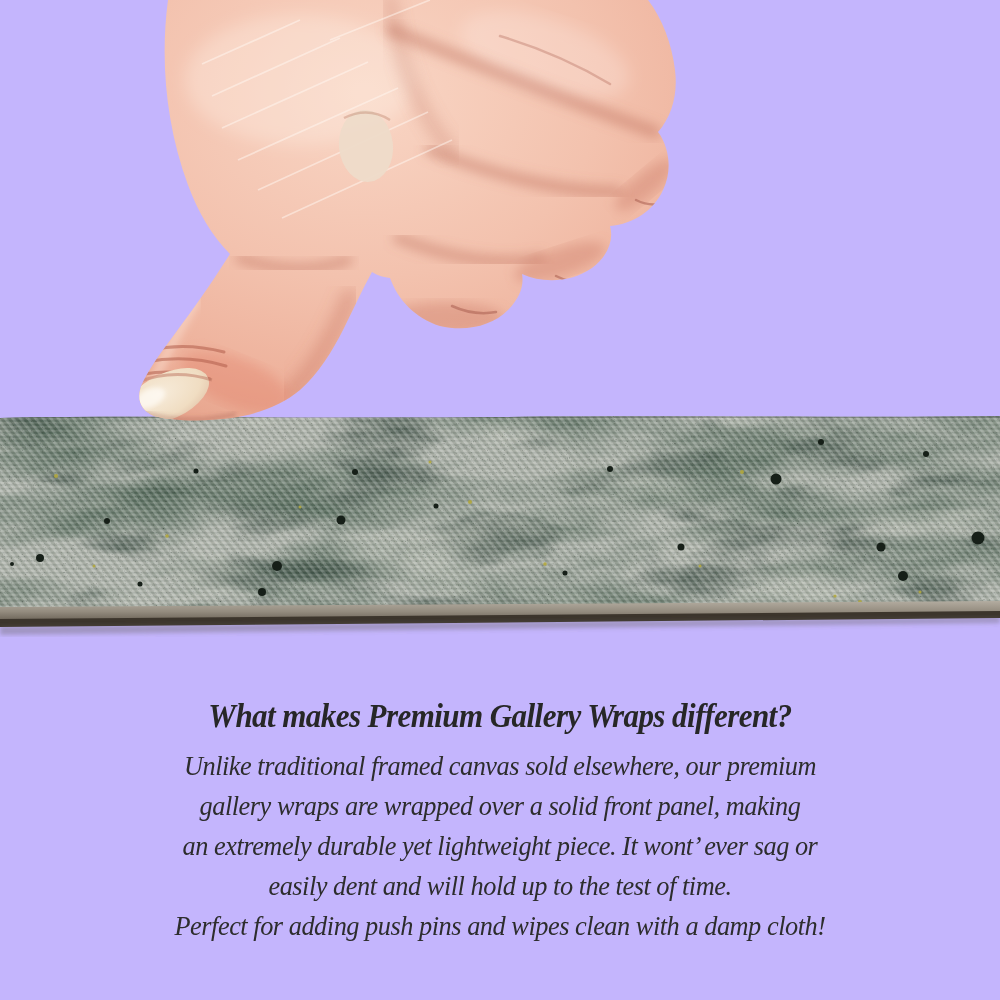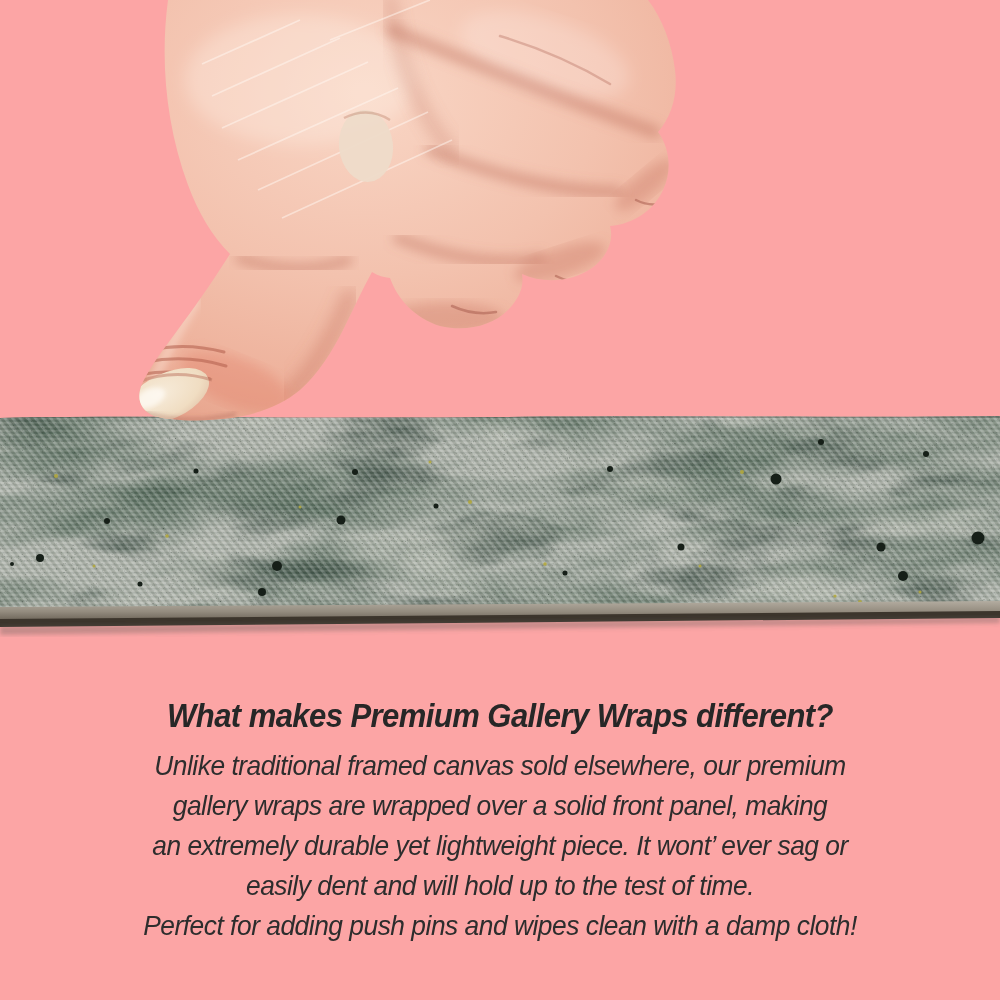--- a/index.html
+++ b/index.html
@@ -1,18 +1,18 @@
 <!DOCTYPE html>
 <html><head>
 <meta charset="utf-8">
 <style>
   html,body{margin:0;padding:0;background:#ffffff;}
   .stage{
-    position:relative;width:1000px;height:1000px;background:#fca5a5;
-    overflow:hidden;font-family:Liberation Sans, sans-serif;
+    position:relative;width:1000px;height:1000px;background:#c4b5fd;
+    overflow:hidden;font-family:Liberation Serif, serif;
   }
   .strip{position:absolute;left:0;top:414px;width:1000px;height:240px;z-index:1;}
   .hand{position:absolute;left:0;top:0;width:700px;height:440px;z-index:2;}
   .caption{
     position:absolute;left:0;top:694px;width:1000px;z-index:1;
     text-align:center;color:#2b2b2b;font-style:italic;
     transform:scaleX(0.94);transform-origin:500px 0;
   }
   .caption h2{
     margin:0 0 8px 0;font-size:33px;line-height:44px;font-weight:600;

